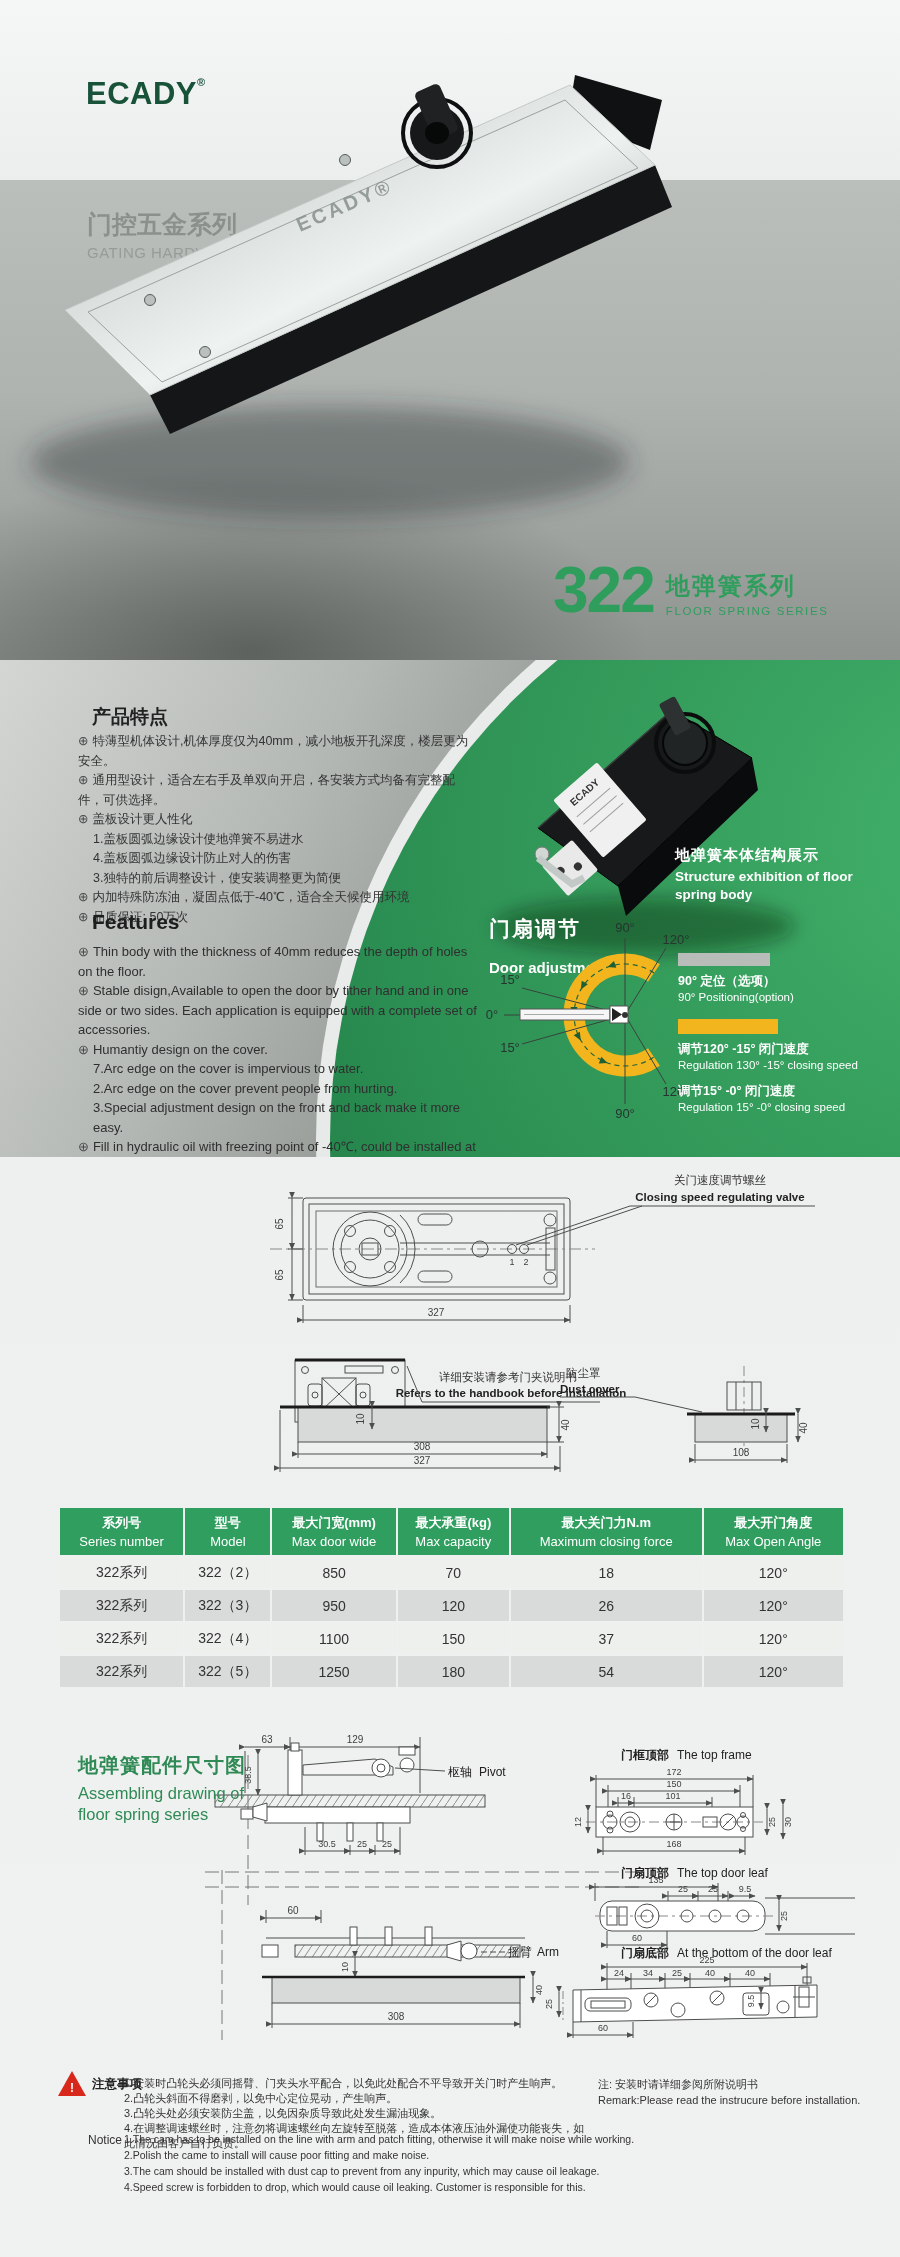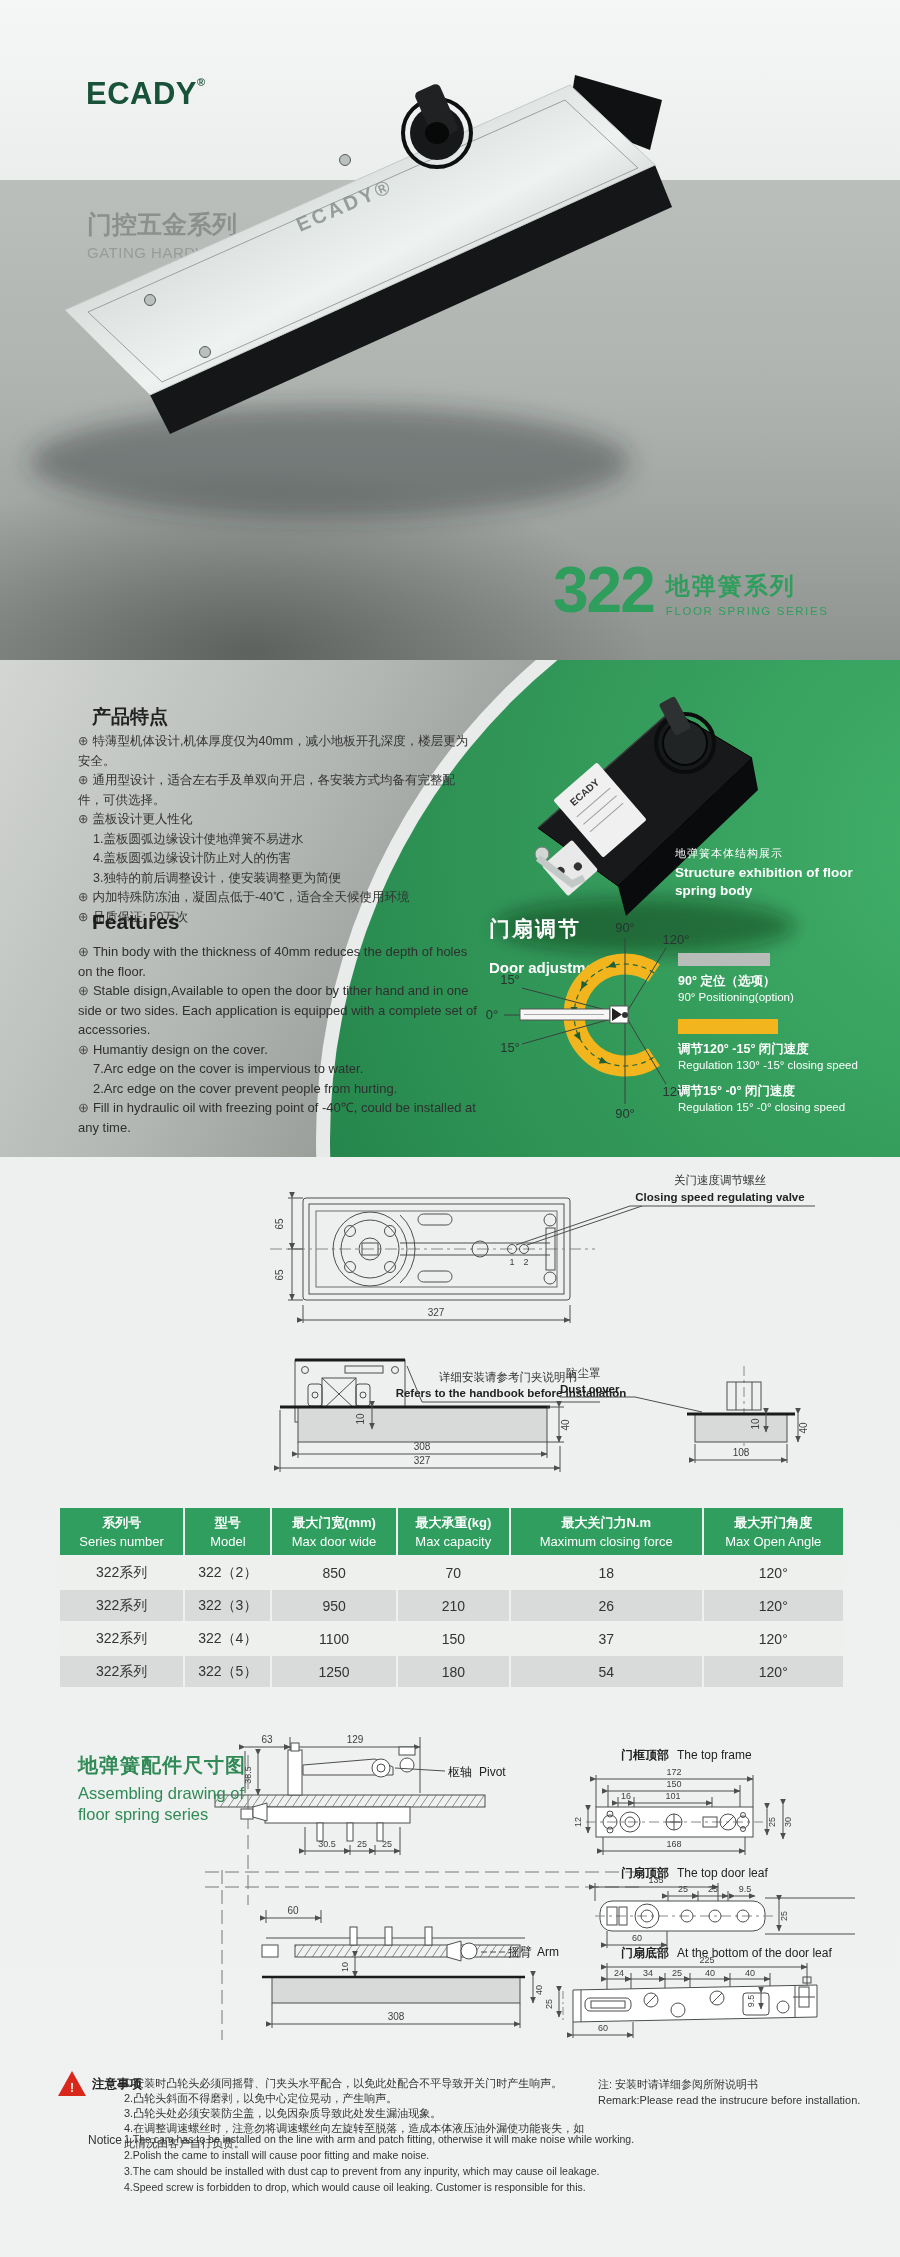--- a/index.html
+++ b/index.html
@@ -31,21 +31,21 @@
   .green-circle{position:absolute;left:330px;top:-140px;width:1240px;height:1240px;border-radius:50%;
      background:radial-gradient(circle at 52% 26%,#41b069 0%,#2f9456 45%,#207d47 76%,#176a3a 100%);}
   .pf-title{left:92px;top:44px;font-size:19px;font-weight:bold;color:#222;position:absolute;z-index:5;}
   .pf-list{left:78px;top:72px;width:398px;font-size:12.5px;line-height:1.56;color:#333;position:absolute;z-index:5;}
   .feat-title{left:92px;top:250px;font-size:21px;font-weight:bold;color:#1d1d1d;position:absolute;z-index:5;}
   .feat-list{left:78px;top:282px;width:402px;font-size:13px;line-height:1.5;color:#2f2f2f;position:absolute;z-index:5;}
   .feat{margin:0;}
   .feat .bul{margin-right:4px;color:#4a4a4a;}
   .feat.sub{padding-left:15px;}
   .struct{left:675px;top:186px;position:absolute;z-index:5;color:#fff;}
-  .struct .zh{font-size:11px;font-weight:normal;letter-spacing:1px;}
+  .struct .zh{font-size:15px;font-weight:bold;letter-spacing:1px;}
   .struct .en{font-size:13.5px;font-weight:bold;line-height:1.3;margin-top:3px;}
   .door-title{left:489px;top:255px;position:absolute;z-index:5;color:#fff;}
   .door-title .zh{font-size:21px;font-weight:bold;letter-spacing:2px;}
   .door-title .en{font-size:15px;font-weight:bold;margin-top:16px;}
   .legend{left:678px;top:293px;position:absolute;z-index:5;color:#fff;}
   .sw{height:13px;width:92px;margin:0 0 7px 0;}
   .sw.gray{background:#b9bdb9;}
   .sw.yellow{background:#f2b51d;width:100px;height:15px;margin-top:14px;}
   .lg-zh{font-size:12.5px;font-weight:bold;line-height:1.35;}
   .lg-en{font-size:11.5px;line-height:1.3;margin-bottom:2px;}
@@ -147,20 +147,21 @@
       <div class="feat"><span class="bul">⊕</span><span>品质保证: 50万次</span></div>
     </div>
 
     <div class="feat-title">Features</div>
     <div class="feat-list">
       <div class="feat"><span class="bul">⊕</span><span>Thin body with the thickness of 40mm reduces the depth of holes on the floor.</span></div>
       <div class="feat"><span class="bul">⊕</span><span>Stable disign,Available to open the door by tither hand and in one side or two sides. Each application is equipped with a complete set of accessories.</span></div>
       <div class="feat"><span class="bul">⊕</span><span>Humantiy design on the cover.</span></div>
       <div class="feat sub">7.Arc edge on the cover is impervious to water.</div>
       <div class="feat sub">2.Arc edge on the cover prevent people from hurting.</div>
+      <div class="feat sub">3.Special adjustment design on the front and back make it more easy.</div>
       <div class="feat"><span class="bul">⊕</span><span>Fill in hydraulic oil with freezing point of -40℃, could be installed at any time.</span></div>
 
     </div>
 
     <svg class="abs" style="left:430px;top:18px;z-index:4;" width="430" height="310" viewBox="0 0 430 310">
       <defs>
           <filter id="soft2" x="-40%" y="-40%" width="180%" height="180%">
             <feGaussianBlur stdDeviation="9"></feGaussianBlur>
           </filter>
         </defs>
@@ -398,21 +399,21 @@
           <td>322（2）</td>
         <td>850</td>
           <td>70</td>
         <td>18</td>
           <td>120°</td>
       </tr>
       <tr class="even">
         <td>322系列</td>
           <td>322（3）</td>
         <td>950</td>
-          <td>210</td>
+          <td>120</td>
         <td>26</td>
           <td>120°</td>
       </tr>
       <tr class="odd">
         <td>322系列</td>
           <td>322（4）</td>
         <td>1100</td>
           <td>150</td>
         <td>37</td>
           <td>120°</td>

